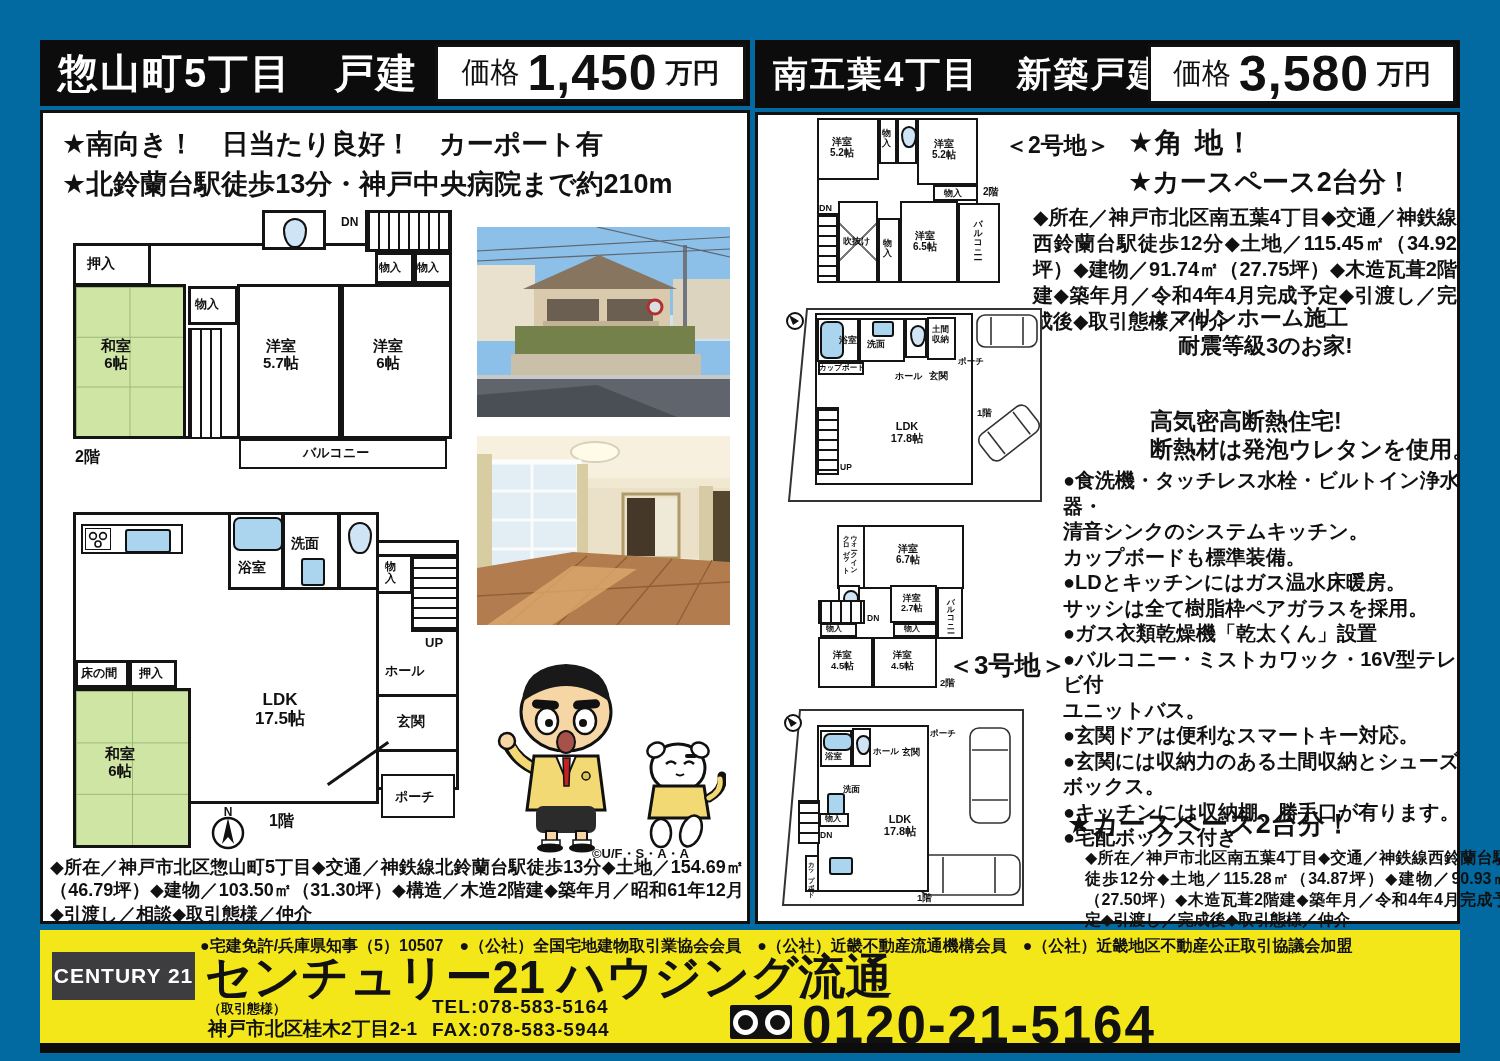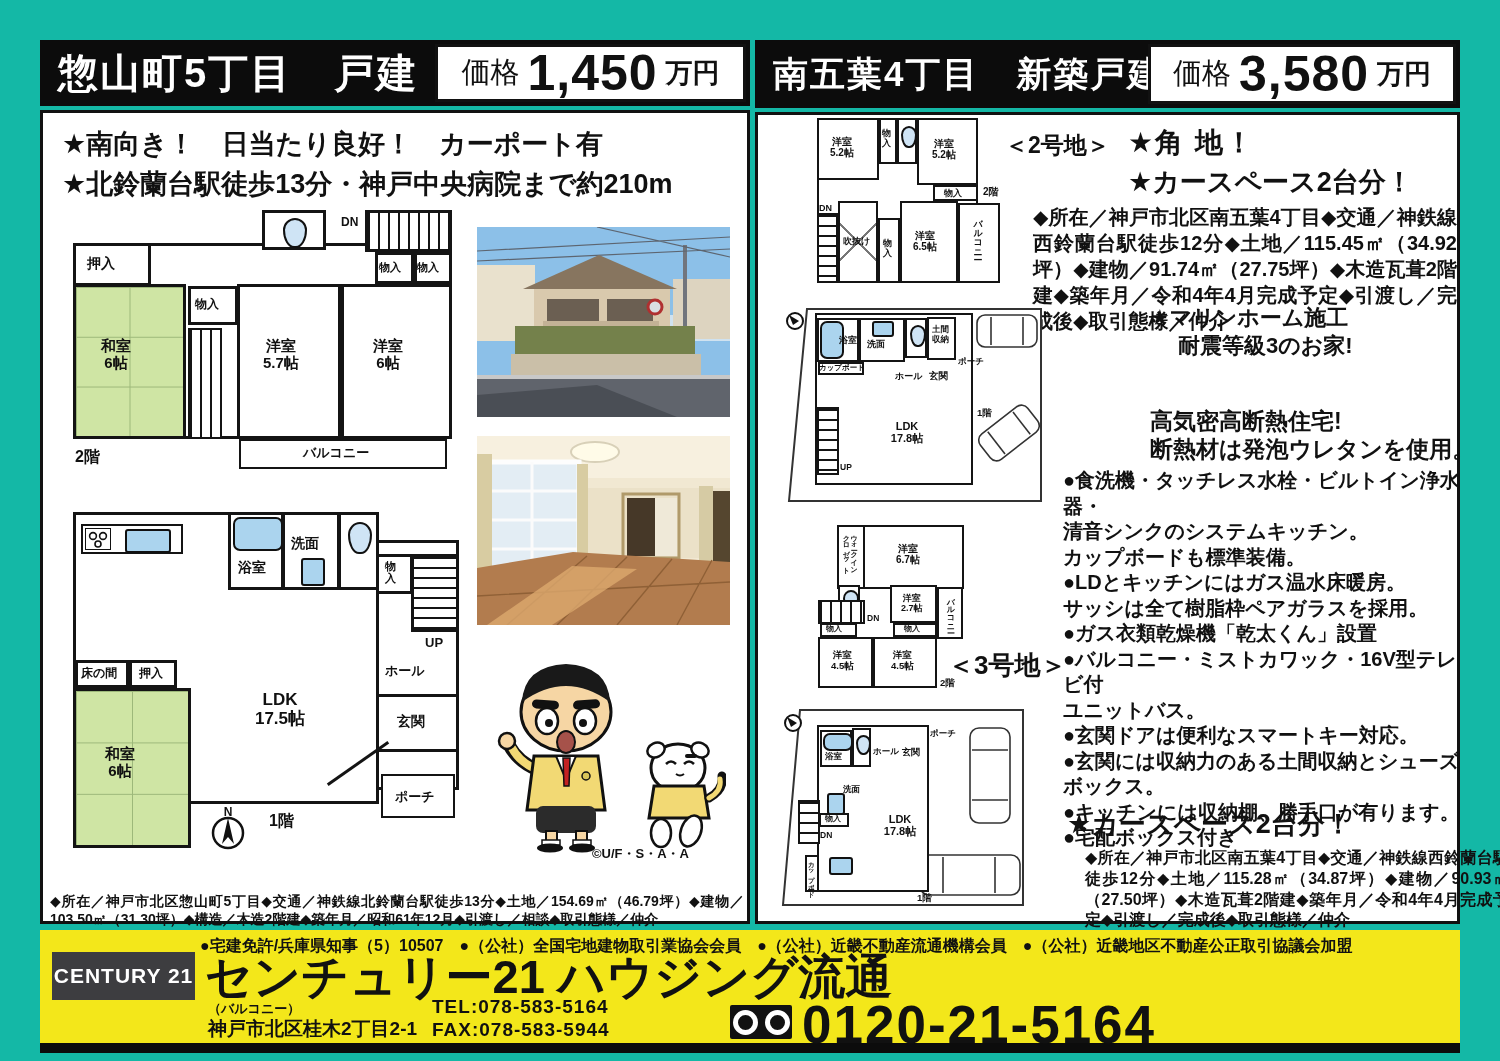--- a/index.html
+++ b/index.html
@@ -1,16 +1,16 @@
 <!DOCTYPE html>
 <html><head>
 <meta charset="utf-8">
 <style>
   html,body{margin:0;padding:0;background:#e8e8e8}
-  .page{position:relative;width:1500px;height:1061px;background:#14b8a6;overflow:hidden;
+  .page{position:relative;width:1500px;height:1061px;background:#0369a1;overflow:hidden;
         font-family:"Liberation Sans","DejaVu Sans",sans-serif;color:#111}
   .abs{position:absolute}
   .bar{background:#0c0c0c;color:#fff;display:flex;align-items:center}
   .bar .t{font-weight:900;letter-spacing:2px;padding-left:18px;white-space:nowrap}
   .pricebox{background:#fff;border:3px solid #111;display:flex;align-items:center;justify-content:center;gap:8px;box-sizing:border-box}
   .pricebox .pl{font-size:29px;font-weight:400}
   .pricebox .pv{font-size:50px;font-weight:900;letter-spacing:1px}
   .pricebox .pu{font-size:27px;font-weight:900}
   .panel{border:3px solid #111;box-sizing:border-box;background:#fff}
   .feat{font-weight:900;font-size:27px;white-space:nowrap}
@@ -209,21 +209,21 @@
     <path d="M190,126 q4,3 8,0" stroke="#111" stroke-width="2" fill="none"></path>
     <polygon points="184,138 204,138 194,150" fill="#2277aa"></polygon>
     <path d="M168,138 L218,138 L223,170 L163,170 Z" fill="#f2d974" stroke="#111" stroke-width="3"></path>
     <path d="M223,150 Q238,142 236,128" stroke="#111" stroke-width="9" fill="none" stroke-linecap="round"></path>
     <path d="M223,150 Q236,143 234,131" stroke="#f2d974" stroke-width="5" fill="none" stroke-linecap="round"></path>
     <ellipse cx="175" cy="185" rx="10" ry="14" fill="#fff" stroke="#111" stroke-width="2.5"></ellipse>
     <ellipse cx="205" cy="183" rx="10" ry="16" fill="#fff" stroke="#111" stroke-width="2.5" transform="rotate(20 205 183)"></ellipse>
   </svg>
   <div class="abs" style="left:592px;top:845px;font-size:13px;font-weight:700">©U/F・S・A・A</div>
 
-  <div class="abs det" style="left:50px;top:892px;width:694px;font-size:14px">◆所在／神戸市北区惣山町5丁目◆交通／神鉄線北鈴蘭台駅徒歩13分◆土地／154.69㎡（46.79坪）◆建物／103.50㎡（31.30坪）◆構造／木造2階建◆築年月／昭和61年12月◆引渡し／相談◆取引態様／仲介</div>
+  <div class="abs det" style="left:50px;top:856px;width:694px;font-size:18px">◆所在／神戸市北区惣山町5丁目◆交通／神鉄線北鈴蘭台駅徒歩13分◆土地／154.69㎡（46.79坪）◆建物／103.50㎡（31.30坪）◆構造／木造2階建◆築年月／昭和61年12月◆引渡し／相談◆取引態様／仲介</div>
 
   <div class="abs panel" style="left:755px;top:112px;width:705px;height:812px"></div>
 
   <div class="abs hl" style="left:1005px;top:130px;font-size:23px">＜2号地＞</div>
   <div class="abs hl" style="left:1128px;top:124px;font-size:28px;letter-spacing:2px">★角 地！</div>
   <div class="abs hl" style="left:1128px;top:164px;font-size:27px">★カースペース2台分！</div>
   <div class="abs det" style="left:1033px;top:204px;width:424px;font-size:20px">◆所在／神戸市北区南五葉4丁目◆交通／神鉄線西鈴蘭台駅徒歩12分◆土地／115.45㎡（34.92坪）◆建物／91.74㎡（27.75坪）◆木造瓦葺2階建◆築年月／令和4年4月完成予定◆引渡し／完成後◆取引態様／仲介</div>
 
   <div class="abs" style="left:817px;top:118px;width:190px;height:170px">
     <div class="r rt" style="left:0;top:0;width:161px;height:165px"></div>
@@ -387,21 +387,21 @@
     <div class="l" style="left:142px;top:188px;font-size:9.5px">1階</div>
   </div>
 
   <div class="abs hl" style="left:1067px;top:806px;font-size:27px">★カースペース2台分！</div>
   <div class="abs det" style="left:1085px;top:848px;width:424px;font-size:16px">◆所在／神戸市北区南五葉4丁目◆交通／神鉄線西鈴蘭台駅徒歩12分◆土地／115.28㎡（34.87坪）◆建物／90.93㎡（27.50坪）◆木造瓦葺2階建◆築年月／令和4年4月完成予定◆引渡し／完成後◆取引態様／仲介</div>
 
   <div class="abs footer" style="left:40px;top:930px;width:1420px;height:123px"></div>
   <div class="abs" style="left:200px;top:936px;width:1250px;font-size:16px;font-weight:700;white-space:nowrap">●宅建免許/兵庫県知事（5）10507　●（公社）全国宅地建物取引業協会会員　●（公社）近畿不動産流通機構会員　●（公社）近畿地区不動産公正取引協議会加盟</div>
   <div class="abs c21" style="left:52px;top:952px;width:143px;height:48px">CENTURY 21</div>
   <div class="abs" style="left:205px;top:946px;font-size:47px;font-weight:900;white-space:nowrap">センチュリー21 ハウジング流通</div>
-  <div class="abs" style="left:208px;top:1000px;font-size:13px;font-weight:800">（バルコニー）</div>
+  <div class="abs" style="left:208px;top:1000px;font-size:13px;font-weight:800">（取引態様）</div>
   <div class="abs" style="left:208px;top:1016px;font-size:19px;font-weight:800">神戸市北区桂木2丁目2-1</div>
   <div class="abs" style="left:432px;top:996px;font-size:19px;font-weight:800;letter-spacing:1px">TEL:078-583-5164</div>
   <div class="abs" style="left:432px;top:1019px;font-size:19px;font-weight:800;letter-spacing:1px">FAX:078-583-5944</div>
   <div class="fdial" style="left:730px;top:1005px;width:62px;height:34px">
       <i></i>
       <i></i>
     </div>
   <div class="abs" style="left:802px;top:994px;font-size:53px;font-weight:900;letter-spacing:2px;white-space:nowrap">0120-21-5164</div>
 
 </div>

